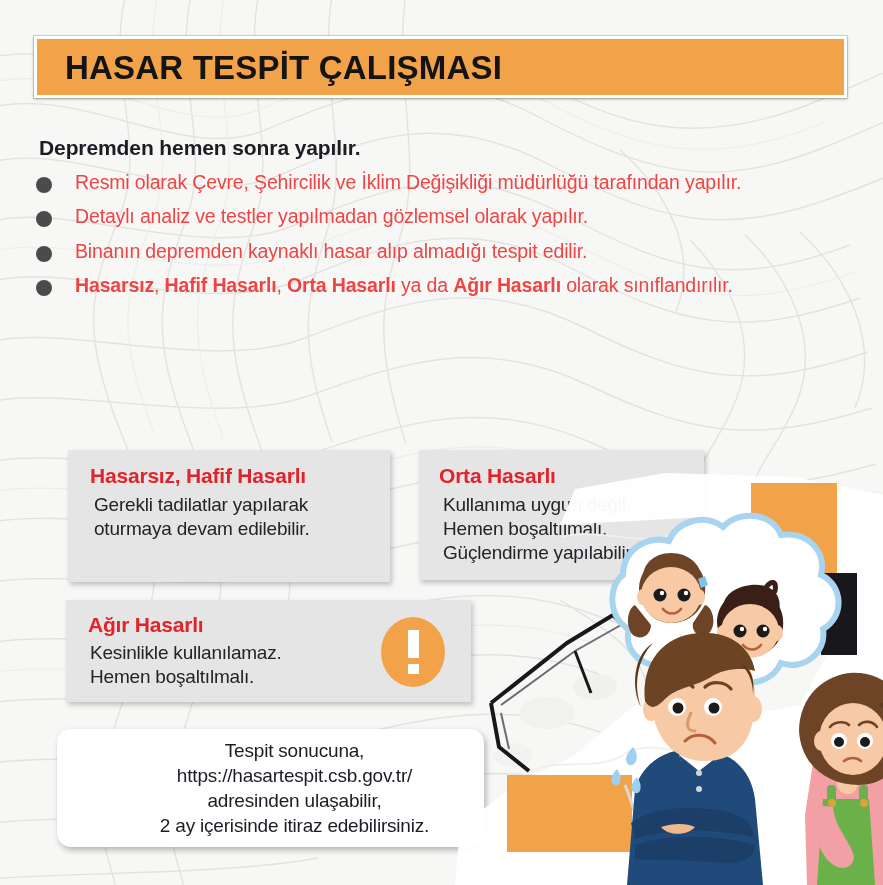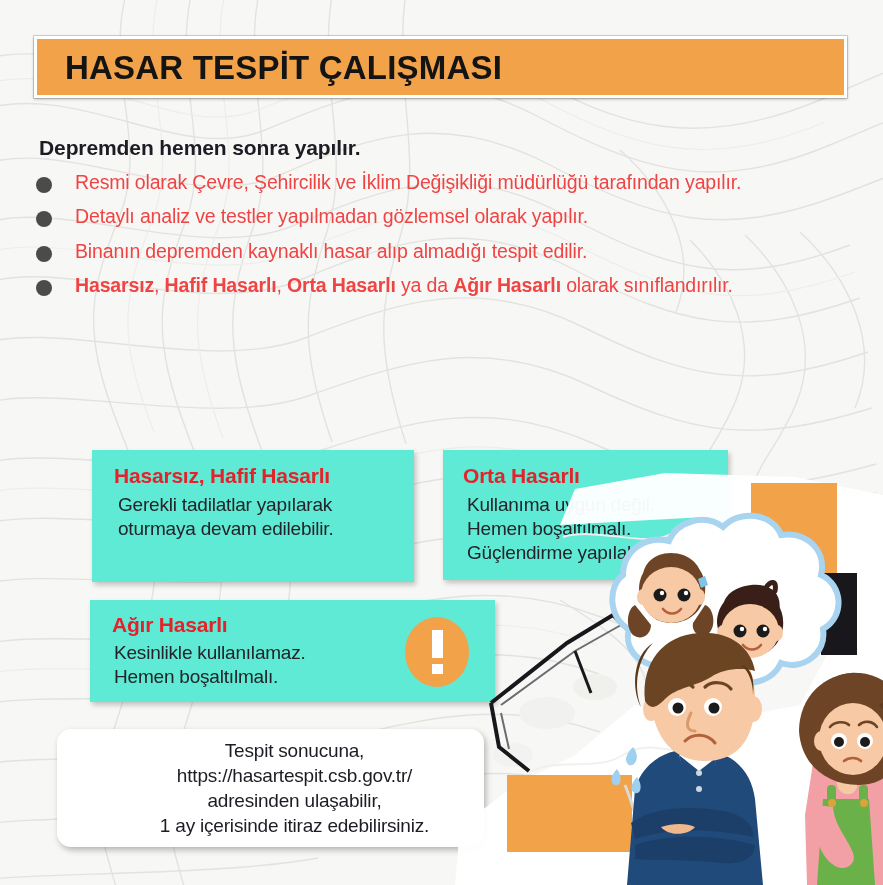--- a/index.html
+++ b/index.html
@@ -42,24 +42,23 @@
     background:#4b4b4b;flex:0 0 16px;margin-top:7px;margin-right:23px;
   }
   .bullet-text{
     font-size:19.5px;color:#ef4444;line-height:1.30;
     letter-spacing:-.15px;max-width:690px;
   }
   .bullet-text b{font-weight:bold;}
 
   
   .card{
-    position:absolute;background:#5eead4;
+    position:absolute;background:#e5e5e5;
     box-shadow:2px 3px 5px rgba(0,0,0,.22);
     box-sizing:border-box;
-    margin-left:24px;
   }
   .card-title{
     color:#e3232c;font-weight:bold;font-size:21px;
     letter-spacing:-.2px;
   }
   .card-body{
     font-size:19px;color:#232329;line-height:1.26;letter-spacing:-.2px;
   }
   #card-light{left:68px;top:450px;width:322px;height:132px;padding:14px 16px 0 14px;}
   #card-light .card-title{margin-left:8px;}
@@ -195,21 +194,21 @@
         <span class="bar"></span>
           <span class="dot"></span>
       </span>
     </div>
   </div>
 
   <div id="card-url">
     <div class="url-line">Tespit sonucuna,</div>
     <div class="url-line">https://hasartespit.csb.gov.tr/</div>
     <div class="url-line">adresinden ulaşabilir,</div>
-    <div class="url-line">1 ay içerisinde itiraz edebilirsiniz.</div>
+    <div class="url-line">2 ay içerisinde itiraz edebilirsiniz.</div>
   </div>
 
   <svg id="illustration" viewBox="0 0 428 430">
     <defs>
       <clipPath id="clipAll">
           <rect x="0" y="0" width="428" height="430"></rect>
         </clipPath>
     </defs>
     <g clip-path="url(#clipAll)">
 

